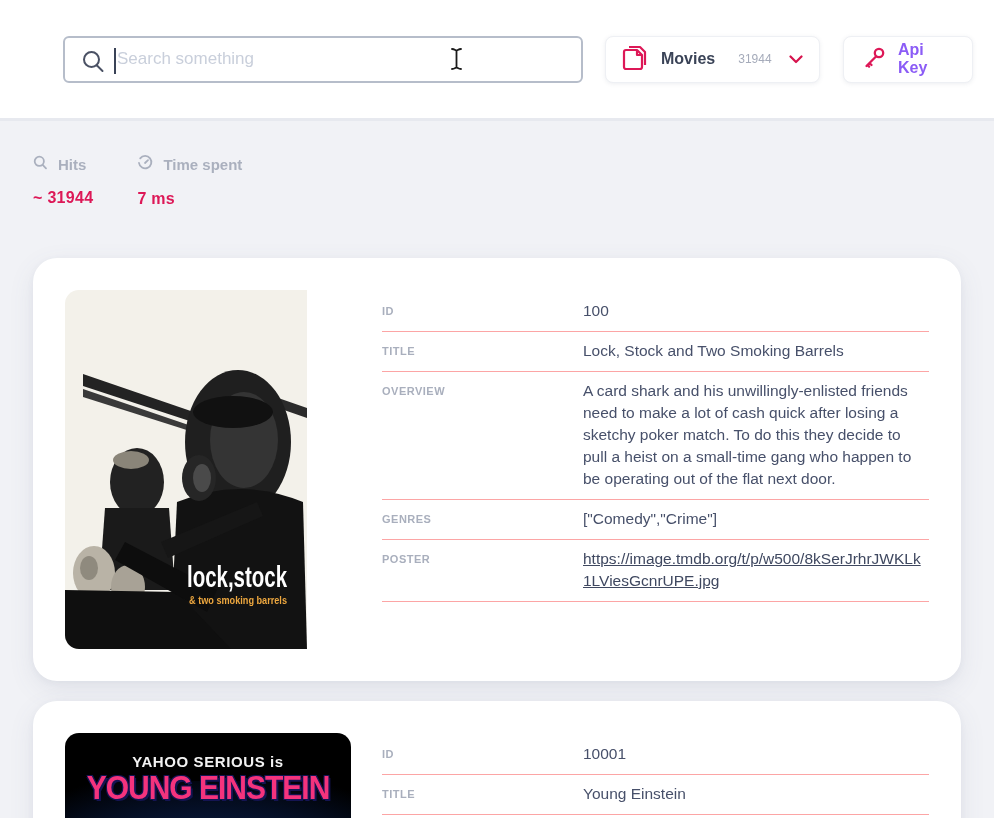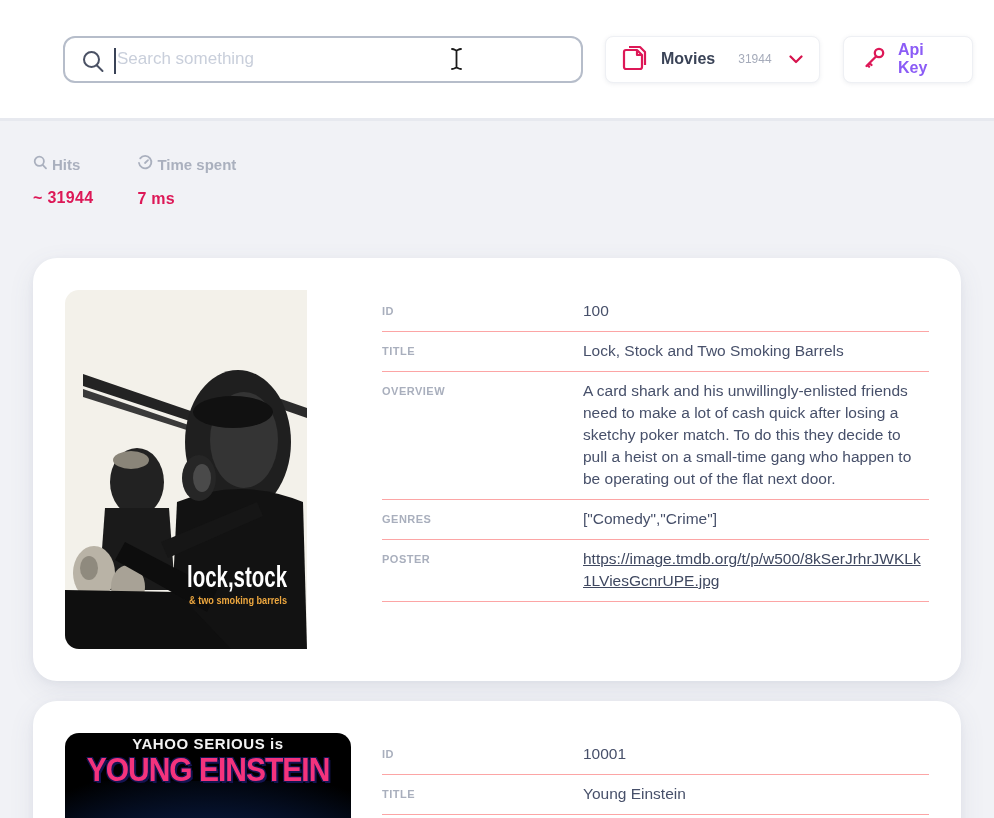--- a/index.html
+++ b/index.html
@@ -12,21 +12,21 @@
 
   
   .header {
     height:118px; background:#ffffff;
     display:flex; align-items:center;
     padding:0 21px 0 63px; gap:22px;
     position:relative;
   }
   .search-box {
     width:520px; height:47px; flex:none;
-    border:2px solid #b6bdca; border-radius:12px;
+    border:2px solid #b6bdca; border-radius:6px;
     background:#fff; position:relative;
     display:flex; align-items:center;
   }
   .search-box .mag { position:absolute; left:16px; top:11px; }
   .search-box input {
     width:100%; height:100%; border:0; outline:none; background:transparent;
     padding:0 14px 0 52px; font-family:"Liberation Sans",sans-serif;
     font-size:17px; color:#3a4357;
   }
   .search-box input::placeholder { color:#c9cfdb; opacity:1; }
@@ -41,21 +41,21 @@
   .index-btn .label { font-size:16px; font-weight:700; color:#3a4357; margin-left:13px; }
   .index-btn .count { font-size:12px; color:#a5abba; margin-left:23px; }
   .index-btn .chev { margin-left:auto; }
   .api-btn  { width:130px; padding:0 18px; margin-left:1px; justify-content:center; }
   .api-btn .label { font-size:16px; font-weight:700; color:#8b5cf6; margin-left:11px; }
 
   
   .band-edge { height:3px; background:#e7e9ef; }
   .stats { display:flex; padding:34px 0 0 33px; }
   .stat { margin-right:44px; }
-  .stat-head { display:flex; align-items:center; gap:4px; font-size:15px; font-weight:700; color:#aab0be; }
+  .stat-head { display:flex; align-items:center; gap:10px; font-size:15px; font-weight:700; color:#aab0be; }
   .stat-value { margin-top:16px; font-size:16px; font-weight:700; color:#dd1857; letter-spacing:.3px; }
 
   
   .results { padding:0 33px; margin-top:50px; }
   .card {
     background:#fff; border-radius:24px; padding:32px;
     display:flex; gap:31px; margin-bottom:20px;
     box-shadow:0 8px 26px rgba(90,100,130,.10), 0 2px 6px rgba(90,100,130,.06);
   }
   .poster { width:286px; height:359px; border-radius:14px; overflow:hidden; flex:none; position:relative; }
@@ -72,21 +72,21 @@
   }
 
   
   .poster2 { background:#000; }
   .p2-burst {
     position:absolute; left:0; right:0; top:48px; bottom:0;
     background:radial-gradient(ellipse 150% 130% at 50% 105%,
       #fffbe0 0%, #ffd23e 7%, #cdeaff 15%, #55a2e8 30%, #1b4fa8 46%, #0a1f4d 63%, #000 85%);
   }
   .p2-top {
-    position:relative; margin-top:2px; text-align:center; color:#f2f2f2;
+    position:relative; margin-top:20px; text-align:center; color:#f2f2f2;
     font-weight:700; font-size:15px; letter-spacing:.6px; z-index:2;
   }
   .p2-title {
     position:relative; text-align:center; margin-top:1px; z-index:2;
     font-size:30px; font-weight:800; letter-spacing:-1px; white-space:nowrap;
     color:#f4337d;
     text-shadow:2px 2px 0 #141452, -1px -1px 0 #141452, 1px -1px 0 #141452, -1px 1px 0 #141452;
     transform:scaleY(1.12);
   }
 

